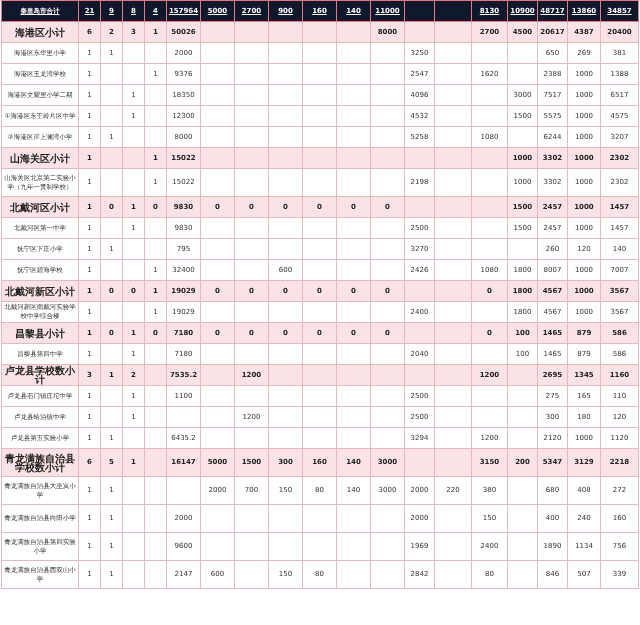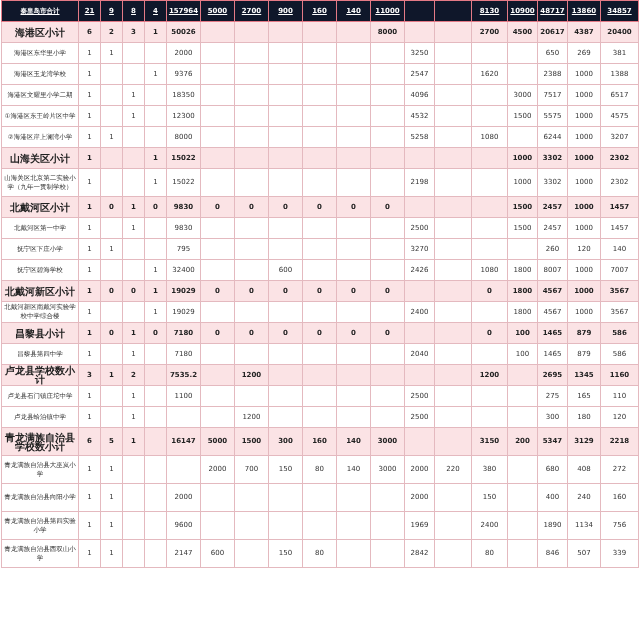--- a/index.html
+++ b/index.html
@@ -452,20 +452,41 @@
         <td></td>
         <td></td>
         <td>2500</td>
         <td></td>
         <td></td>
         <td></td>
         <td>300</td>
         <td>180</td>
         <td>120</td>
       </tr>
+      <tr class="item">
+        <td class="name">卢龙县第五实验小学</td>
+        <td>1</td>
+        <td>1</td>
+        <td></td>
+        <td></td>
+        <td>6435.2</td>
+        <td></td>
+        <td></td>
+        <td></td>
+        <td></td>
+        <td></td>
+        <td></td>
+        <td>3294</td>
+        <td></td>
+        <td>1200</td>
+        <td></td>
+        <td>2120</td>
+        <td>1000</td>
+        <td>1120</td>
+      </tr>
       <tr class="sub tall">
         <td class="name">青龙满族自治县学校数小计</td>
         <td>6</td>
         <td>5</td>
         <td>1</td>
         <td></td>
         <td>16147</td>
         <td>5000</td>
         <td>1500</td>
         <td>300</td>

